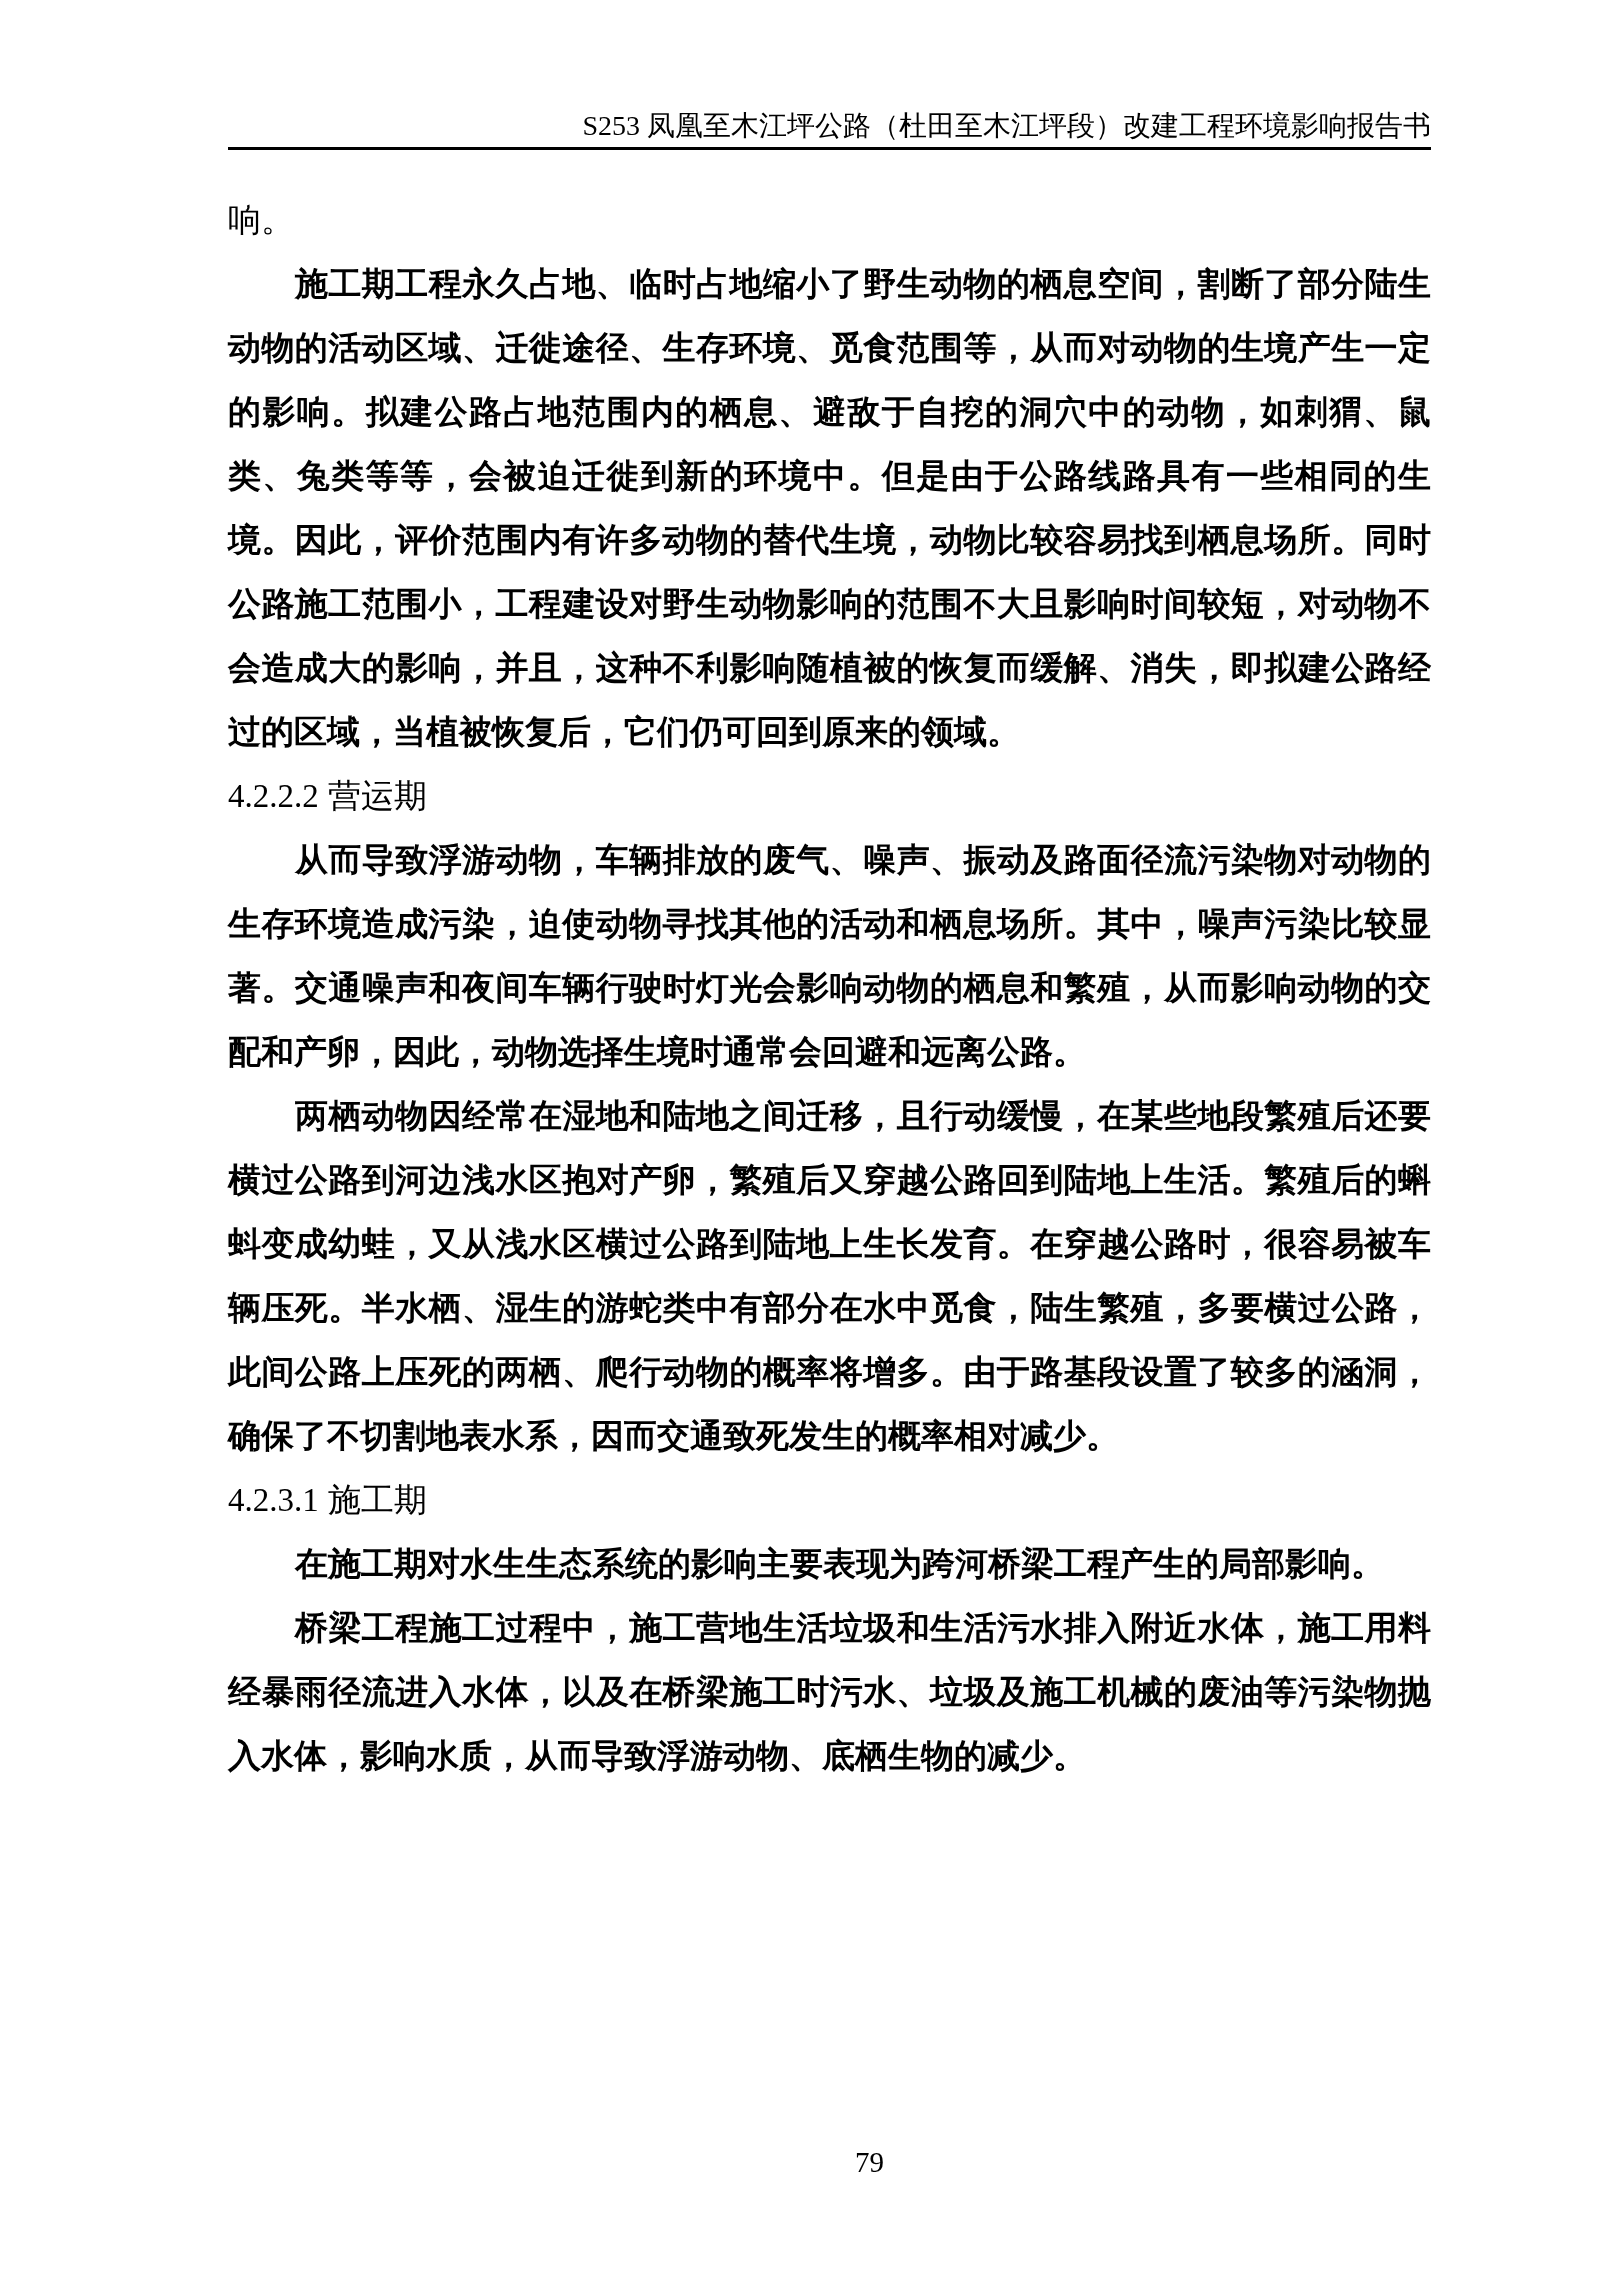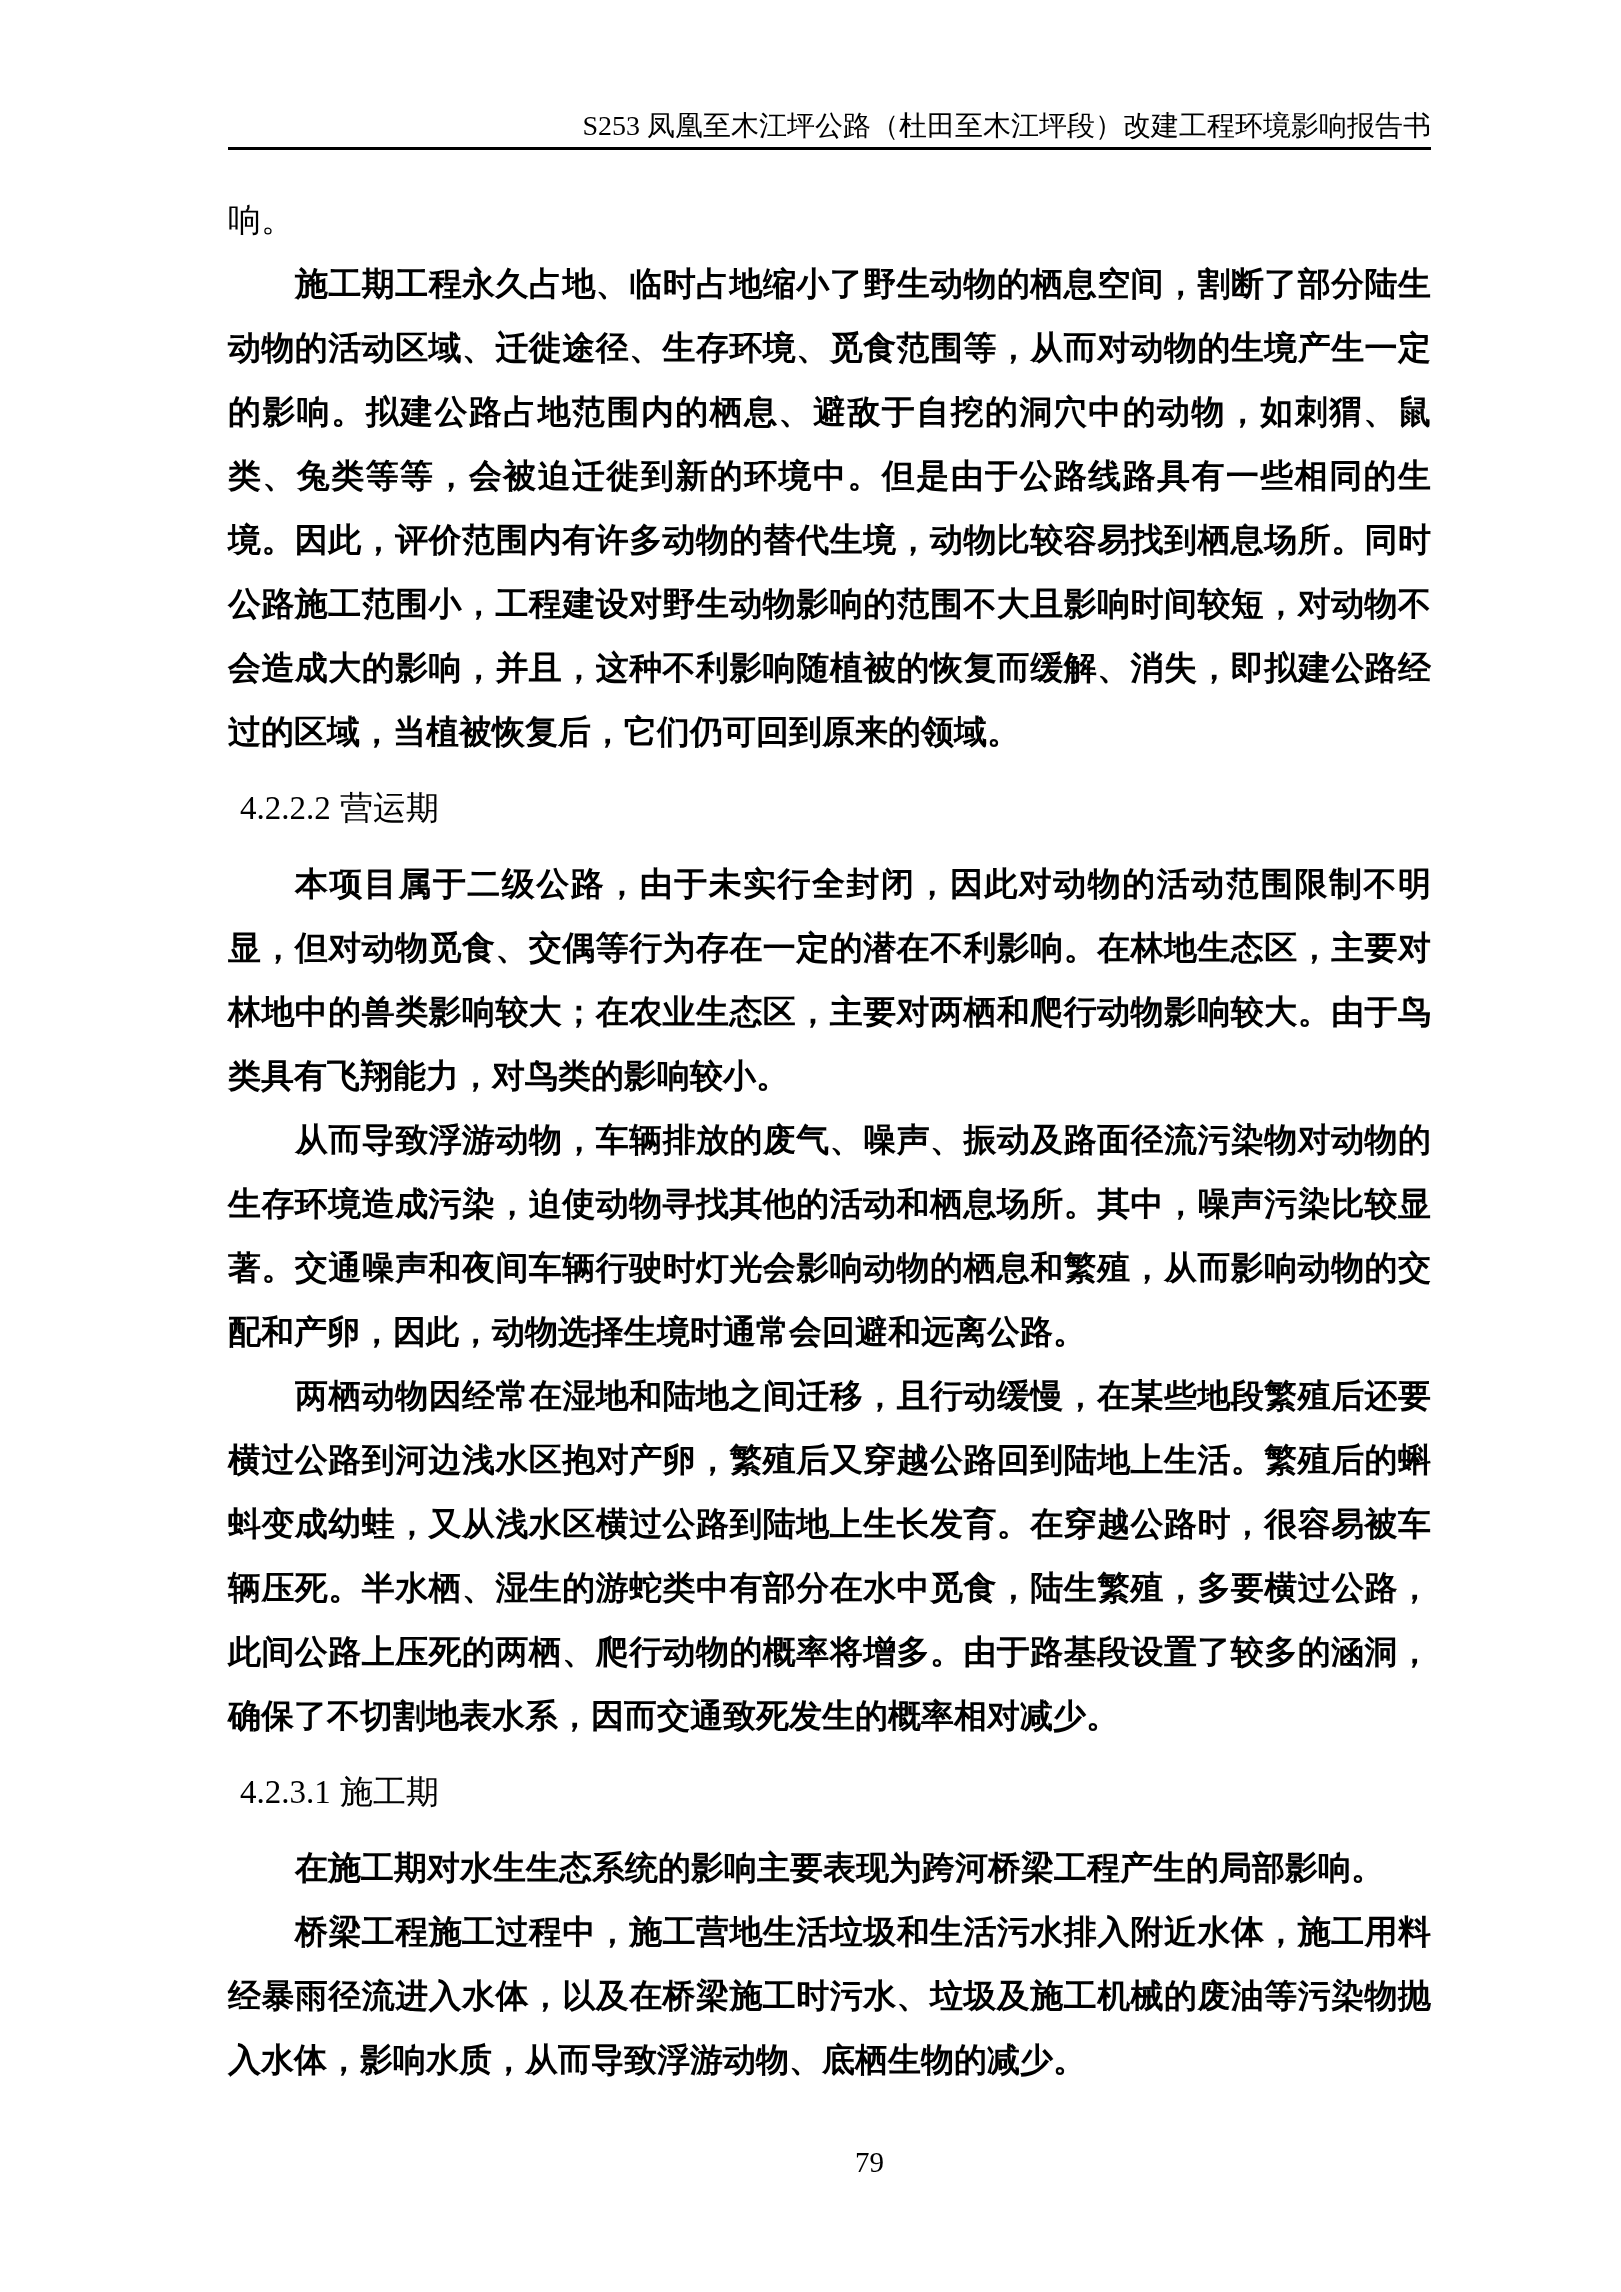--- a/index.html
+++ b/index.html
@@ -37,21 +37,21 @@
     font-size: 33px;
     line-height: 64px;
     text-align: justify;
     text-align-last: left;
   }
   .para.indent {
     text-indent: 67px;
     font-weight: bold;
   }
   .heading {
-    margin: 12px;
+    margin: 0;
     font-size: 33px;
     line-height: 64px;
     font-weight: normal;
     text-align: left;
   }
   .heading-num {
     display: inline-block;
     min-width: 100px;
   }
   .page-footer {
@@ -73,21 +73,20 @@
 <body>
 
 <header class="page-header">
   <span class="header-title">S253 凤凰至木江坪公路（杜田至木江坪段）改建工程环境影响报告书</span>
 </header>
 
 <main class="document-body">
     <p class="para">响。</p>
     <p class="para indent">施工期工程永久占地、临时占地缩小了野生动物的栖息空间，割断了部分陆生动物的活动区域、迁徙途径、生存环境、觅食范围等，从而对动物的生境产生一定的影响。拟建公路占地范围内的栖息、避敌于自挖的洞穴中的动物，如刺猬、鼠类、兔类等等，会被迫迁徙到新的环境中。但是由于公路线路具有一些相同的生境。因此，评价范围内有许多动物的替代生境，动物比较容易找到栖息场所。同时公路施工范围小，工程建设对野生动物影响的范围不大且影响时间较短，对动物不会造成大的影响，并且，这种不利影响随植被的恢复而缓解、消失，即拟建公路经过的区域，当植被恢复后，它们仍可回到原来的领域。</p>
     <div class="heading"><span class="heading-num">4.2.2.2</span><span class="heading-title">营运期</span></div>
-    <p class="para indent">本项目属于二级公路，由于未实行全封闭，因此对动物的活动范围限制不明显，但对动物觅食、交偶等行为存在一定的潜在不利影响。在林地生态区，主要对林地中的兽类影响较大；在农业生态区，主要对两栖和爬行动物影响较大。由于鸟类具有飞翔能力，对鸟类的影响较小。</p>
     <p class="para indent">从而导致浮游动物，车辆排放的废气、噪声、振动及路面径流污染物对动物的生存环境造成污染，迫使动物寻找其他的活动和栖息场所。其中，噪声污染比较显著。交通噪声和夜间车辆行驶时灯光会影响动物的栖息和繁殖，从而影响动物的交配和产卵，因此，动物选择生境时通常会回避和远离公路。</p>
     <p class="para indent">两栖动物因经常在湿地和陆地之间迁移，且行动缓慢，在某些地段繁殖后还要横过公路到河边浅水区抱对产卵，繁殖后又穿越公路回到陆地上生活。繁殖后的蝌蚪变成幼蛙，又从浅水区横过公路到陆地上生长发育。在穿越公路时，很容易被车辆压死。半水栖、湿生的游蛇类中有部分在水中觅食，陆生繁殖，多要横过公路，此间公路上压死的两栖、爬行动物的概率将增多。由于路基段设置了较多的涵洞，确保了不切割地表水系，因而交通致死发生的概率相对减少。</p>
     <div class="heading"><span class="heading-num">4.2.3.1</span><span class="heading-title">施工期</span></div>
     <p class="para indent">在施工期对水生生态系统的影响主要表现为跨河桥梁工程产生的局部影响。</p>
     <p class="para indent">桥梁工程施工过程中，施工营地生活垃圾和生活污水排入附近水体，施工用料经暴雨径流进入水体，以及在桥梁施工时污水、垃圾及施工机械的废油等污染物抛入水体，影响水质，从而导致浮游动物、底栖生物的减少。</p>
   </main>
 
 <footer class="page-footer">
   <span class="page-number">79</span>
 </footer>

